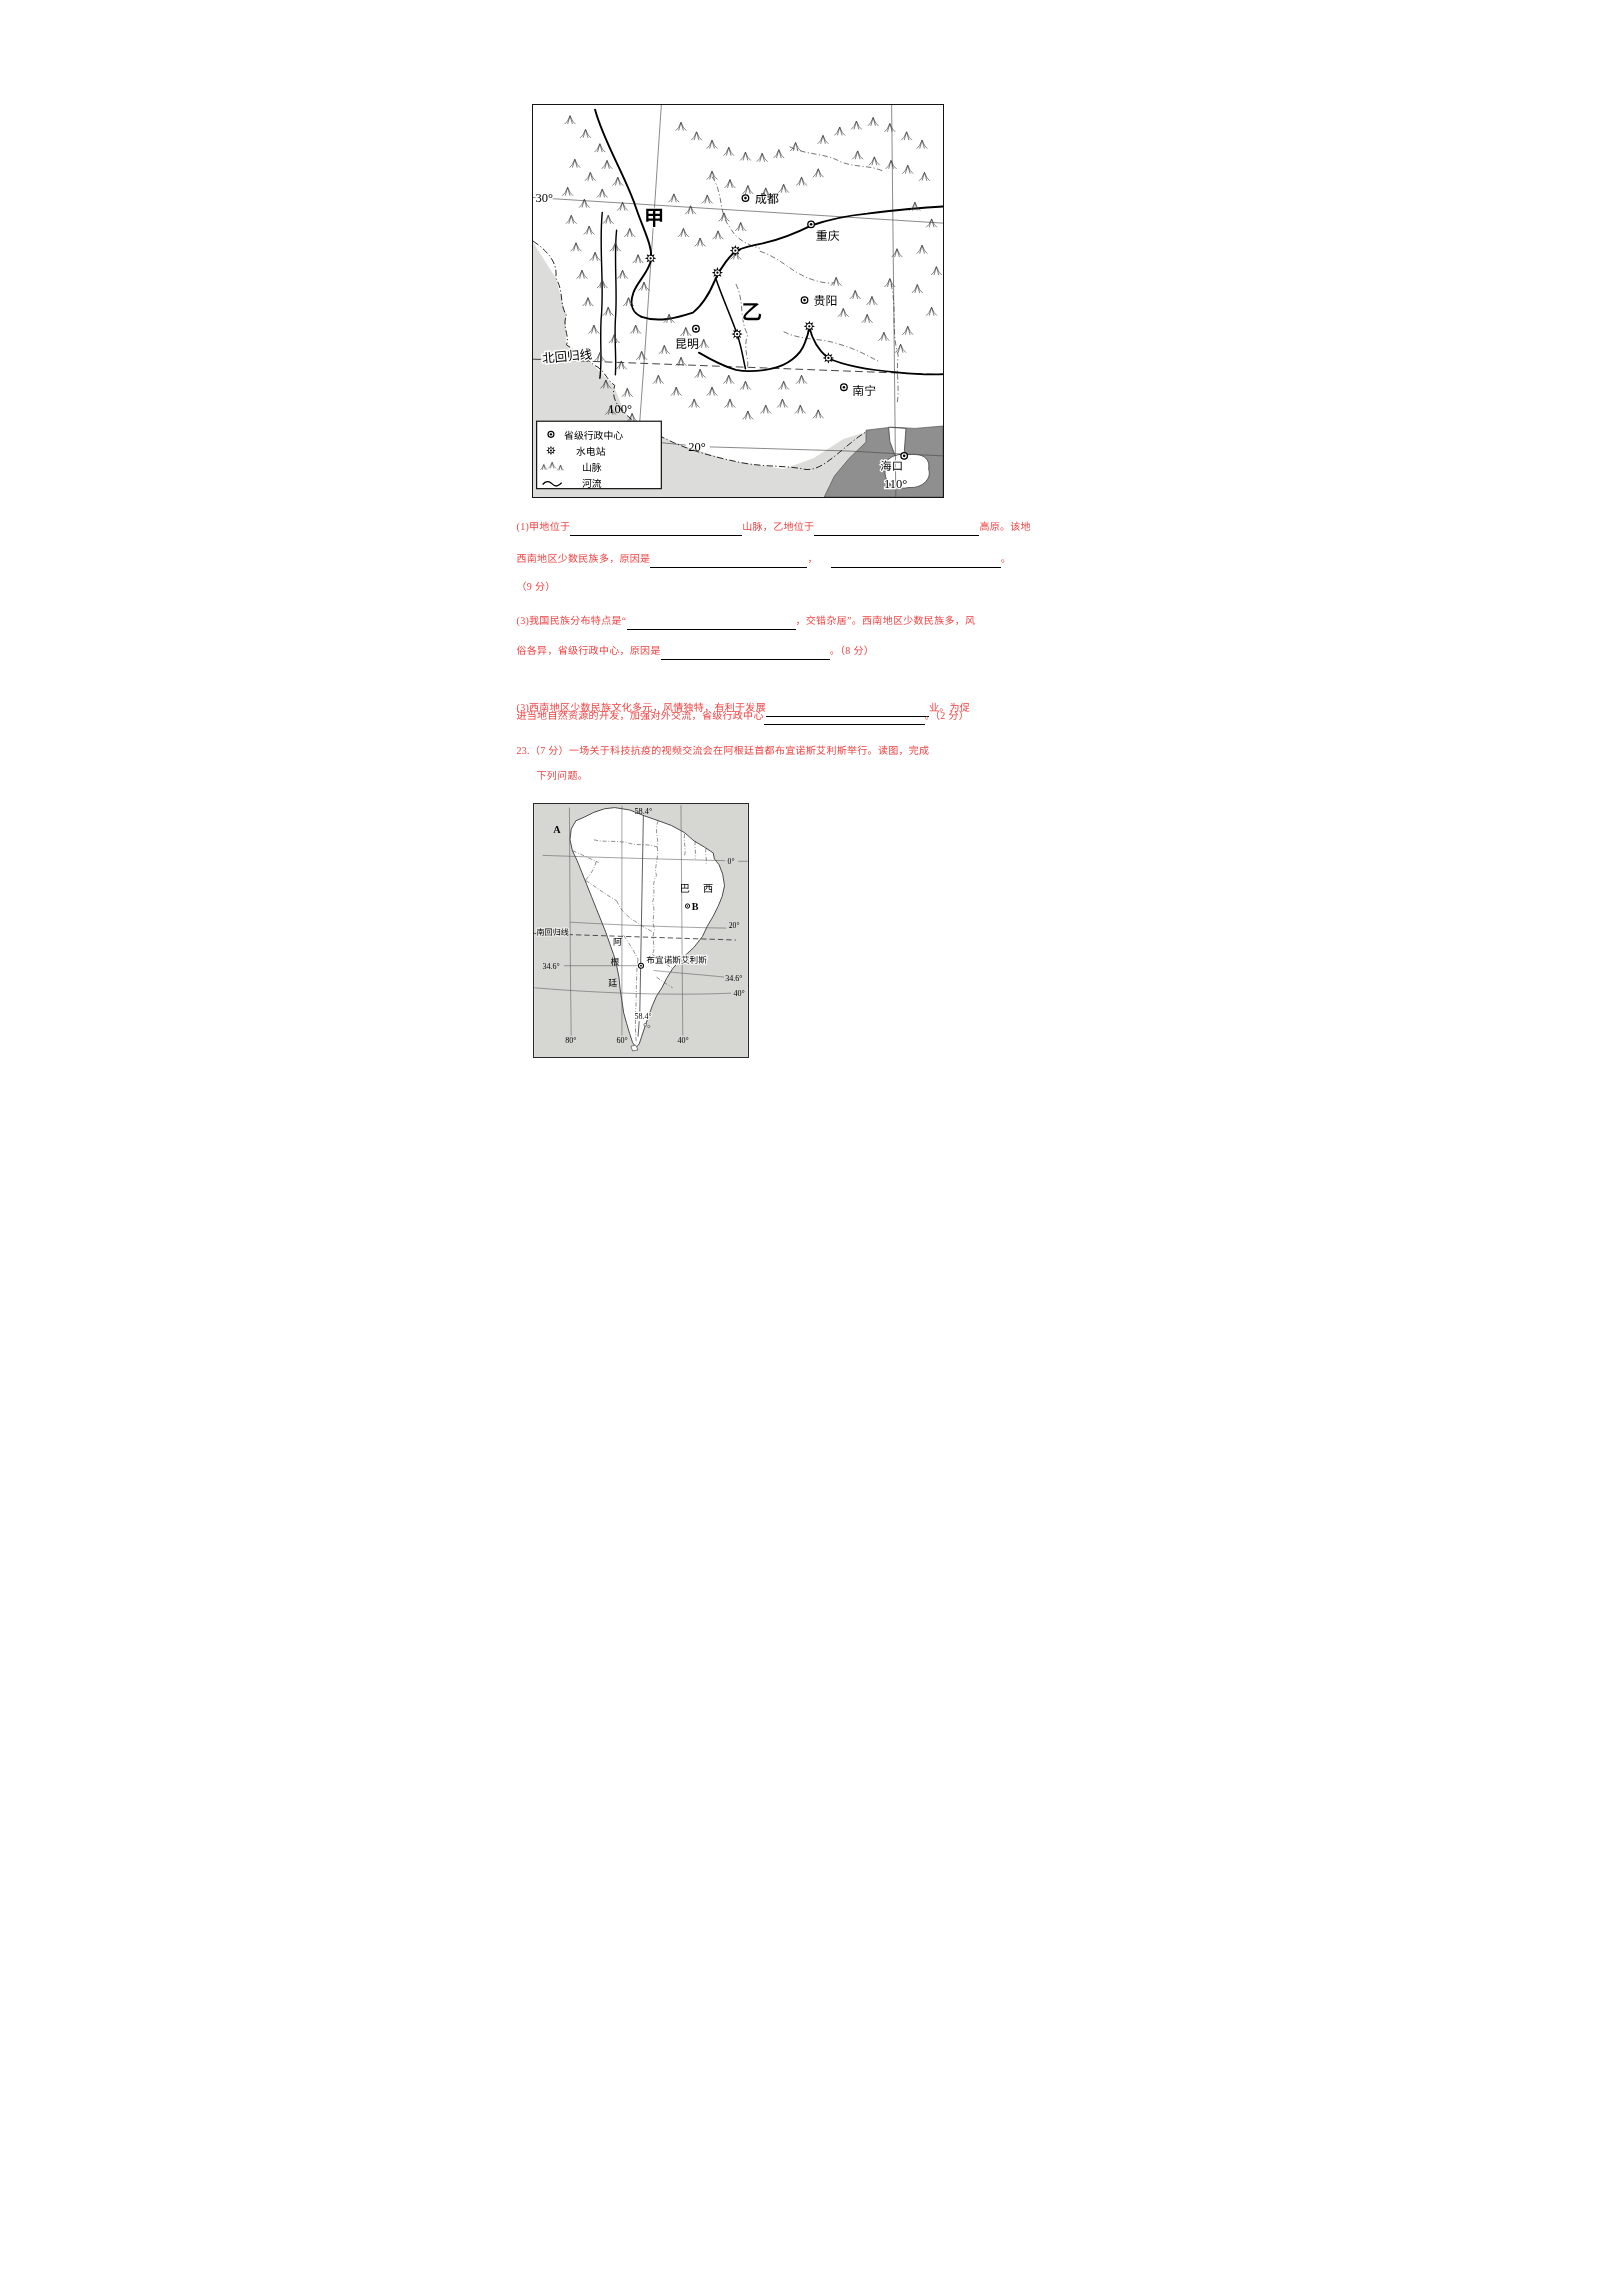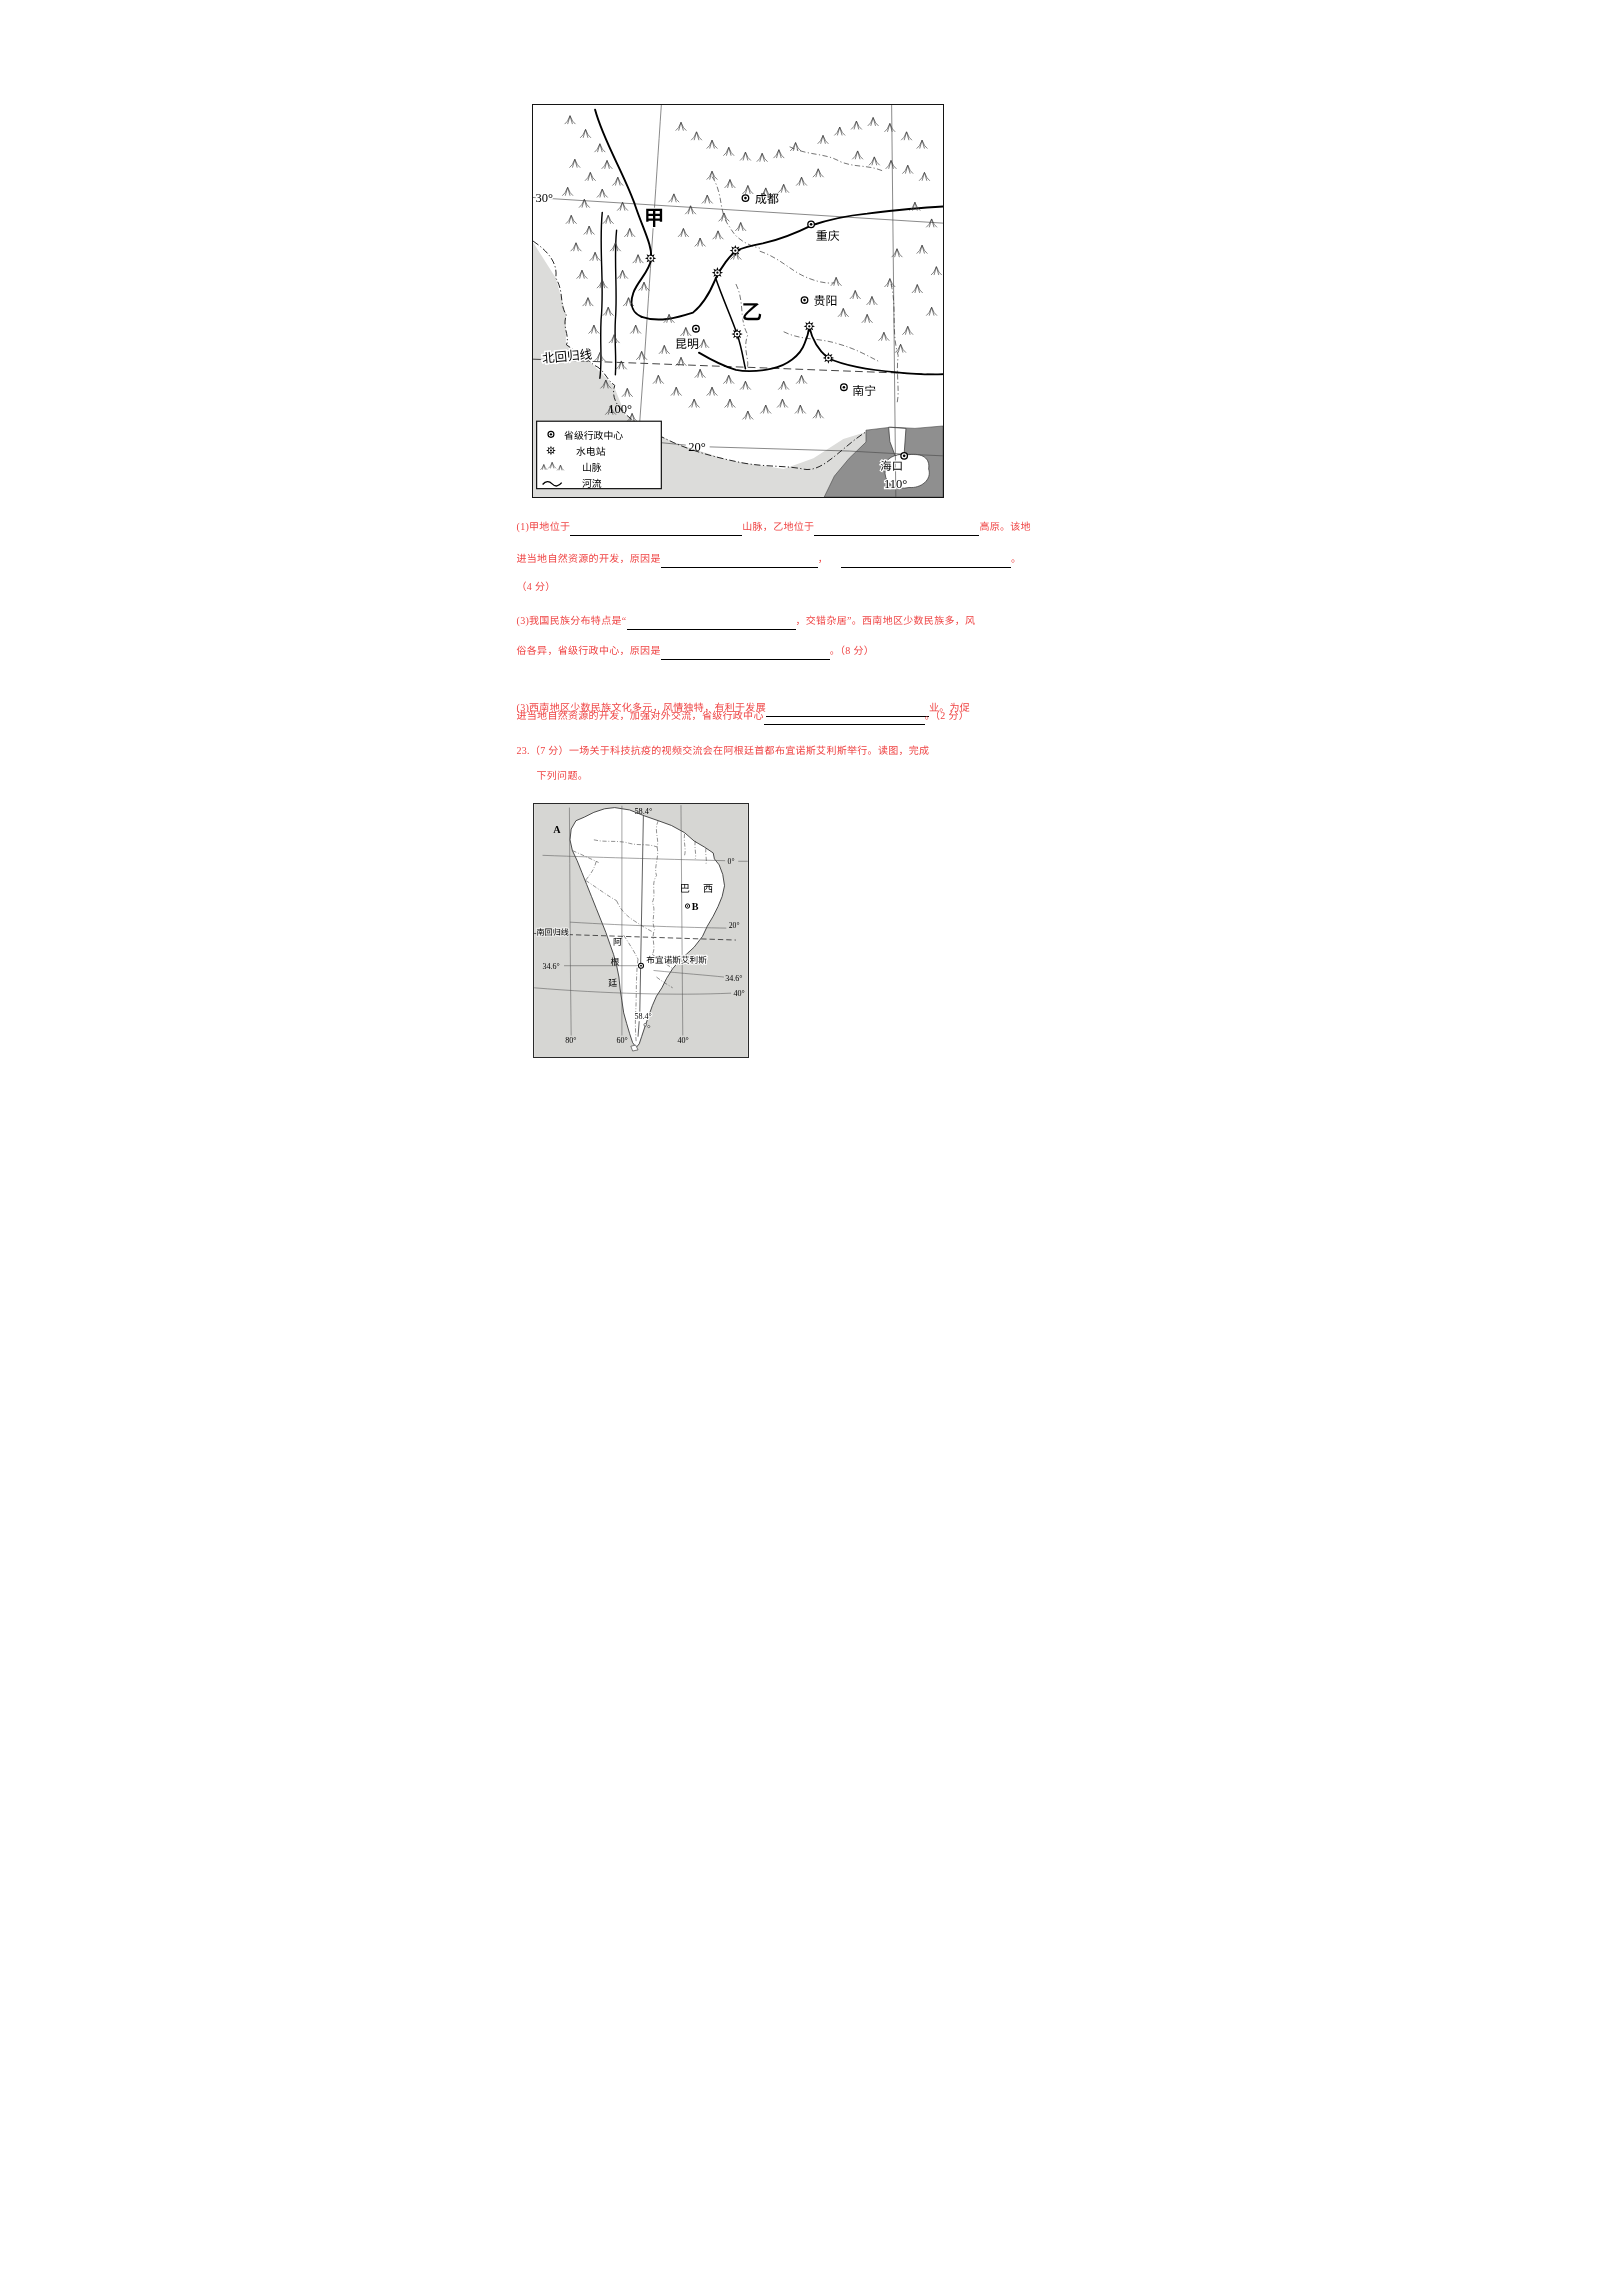--- a/index.html
+++ b/index.html
@@ -268,22 +268,22 @@
           <text x="72" y="586">水电站</text>
           <text x="82" y="613">山脉</text>
           <text x="82" y="640">河流</text>
         </g>
       </g>
     </svg>
   </div>
 
   <div id="question-text">
       <div class="text-line" style="top: 518px;"><span class="seg">(1)甲地位于</span><span class="blank" style="width: 172px;"></span><span class="seg">山脉，乙地位于</span><span class="blank" style="width: 165px;"></span><span class="seg">高原。该地</span></div>
-      <div class="text-line" style="top: 548px;"><span class="seg">进当地自然资源的开发，原因是</span><span class="blank" style="width: 157px;"></span><span class="seg">，</span><span class="gap" style="width: 13px;"></span><span class="blank" style="width: 170px;"></span><span class="seg">。</span></div>
-      <div class="text-line" style="top: 578px;"><span class="seg">（4 分）</span></div>
+      <div class="text-line" style="top: 548px;"><span class="seg">西南地区少数民族多，原因是</span><span class="blank" style="width: 157px;"></span><span class="seg">，</span><span class="gap" style="width: 13px;"></span><span class="blank" style="width: 170px;"></span><span class="seg">。</span></div>
+      <div class="text-line" style="top: 578px;"><span class="seg">（9 分）</span></div>
       <div class="text-line" style="top: 612px;"><span class="seg">(3)我国民族分布特点是“</span><span class="blank" style="width: 169px;"></span><span class="seg">，交错杂居”。西南地区少数民族多，风</span></div>
       <div class="text-line" style="top: 642px;"><span class="seg">俗各异，省级行政中心，原因是</span><span class="blank" style="width: 169px;"></span><span class="seg">。（8 分）</span></div>
       <div class="text-line" style="top: 699px;"><span class="seg">(3)西南地区少数民族文化多元，风情独特，有利于发展</span><span class="blank" style="width: 163px;"></span><span class="seg">业。为促</span></div>
       <div class="text-line" style="top: 707px;"><span class="seg">进当地自然资源的开发，加强对外交流，省级行政中心</span><span class="blank" style="width: 161px;"></span><span class="seg">。（2 分）</span></div>
       <div class="text-line" style="top: 742px;"><span class="seg">23.（7 分）一场关于科技抗疫的视频交流会在阿根廷首都布宜诺斯艾利斯举行。读图，完成</span></div>
       <div class="text-line" style="top: 767px; margin-left: 20px;"><span class="seg">下列问题。</span></div>
     </div>
 
   <div class="map-frame" id="map2">
     <svg viewBox="0 0 358 424" width="214" height="253">

